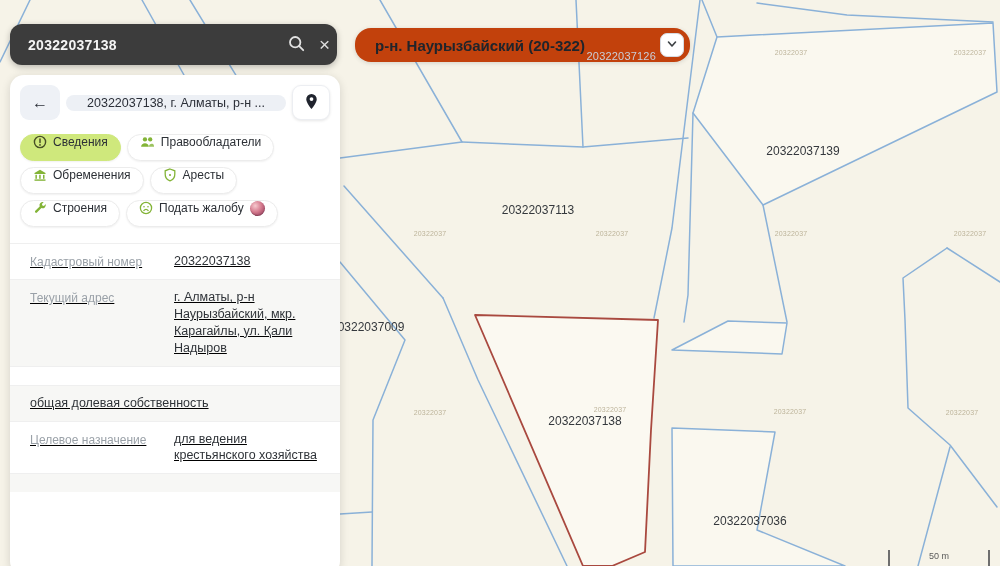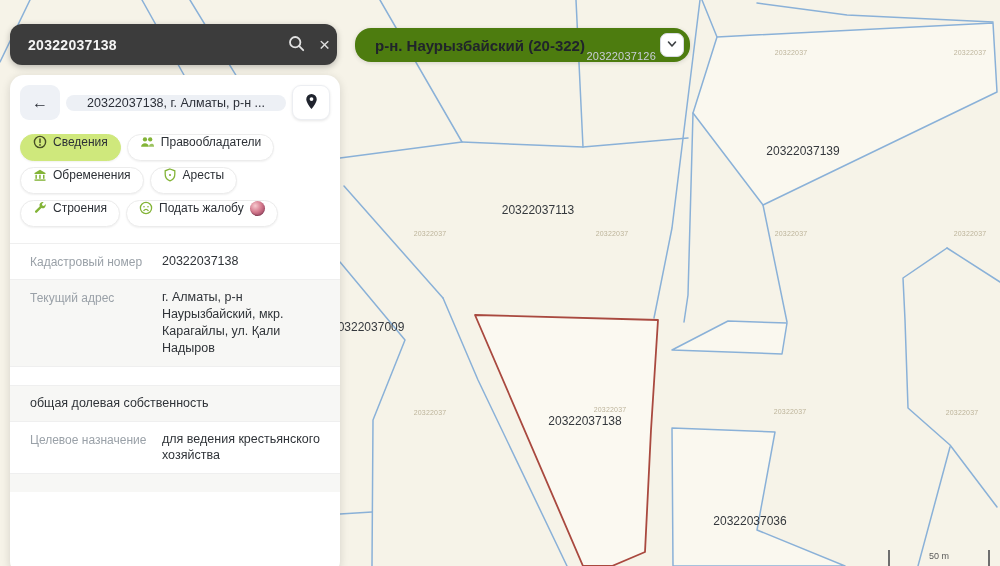--- a/index.html
+++ b/index.html
@@ -21,21 +21,21 @@
     font-size:7px;color:#b3a98d;opacity:.85;white-space:nowrap;z-index:2;letter-spacing:.2px;
   }
   .scalebar{
     position:absolute;left:888px;top:550px;width:98px;height:16px;z-index:2;
     border-left:2px solid #6e6e6e;border-right:2px solid #6e6e6e;border-bottom:2px solid #6e6e6e;
     color:#5a5a5a;font-size:9px;text-align:center;line-height:12px;
   }
   
   .district{
     position:absolute;left:355px;top:28px;width:335px;height:34px;z-index:5;
-    background:#4d7c0f;border-radius:16px;box-shadow:0 1px 4px rgba(60,60,60,.18);
+    background:#c2410c;border-radius:16px;box-shadow:0 1px 4px rgba(60,60,60,.18);
     display:flex;align-items:center;
   }
   .district .dname{font-size:15px;font-weight:700;color:#20242b;padding-left:20px;white-space:nowrap;}
   .district .ghost{
     position:absolute;right:34px;top:22px;font-size:11px;color:#c9ced8;letter-spacing:.2px;
   }
   .district .chev{
     position:absolute;right:6px;top:5px;width:24px;height:24px;
     background:#fff;border:1px solid #d7dbe2;border-radius:7px;
     display:flex;align-items:center;justify-content:center;cursor:pointer;padding:0;
@@ -83,22 +83,23 @@
   }
   .pill.active{background:#cfe87c;border-color:#cfe87c;}
   .picon{display:flex;align-items:center;}
   .emoji{
     width:15px;height:15px;border-radius:50%;
     background:radial-gradient(circle at 35% 32%,#f6c9ce 0%,#d4798d 45%,#9c4663 80%,#6e2f4c 100%);
     box-shadow:inset 0 -1px 1px rgba(0,0,0,.2);
   }
   .dtable{margin-top:16px;}
   .drow{
-    display:flex;padding:9px 18px 9px 20px;border-top:1px solid #efefef;
+    display:flex;gap:12px;padding:9px 18px 9px 20px;border-top:1px solid #efefef;
     align-items:flex-start;
+    text-decoration:underline;
   }
   .drow:nth-child(even){background:#f7f7f5;}
   .dlabel{width:132px;flex:0 0 auto;font-size:12px;color:#9aa1a8;line-height:1.35;padding-top:1px;}
   .dvalue{flex:1;font-size:12.5px;color:#2f3338;line-height:1.35;}
 </style>
 </head>
 <body>
 
 <div class="map">
   <svg viewBox="0 0 1000 566" width="1000" height="566">

